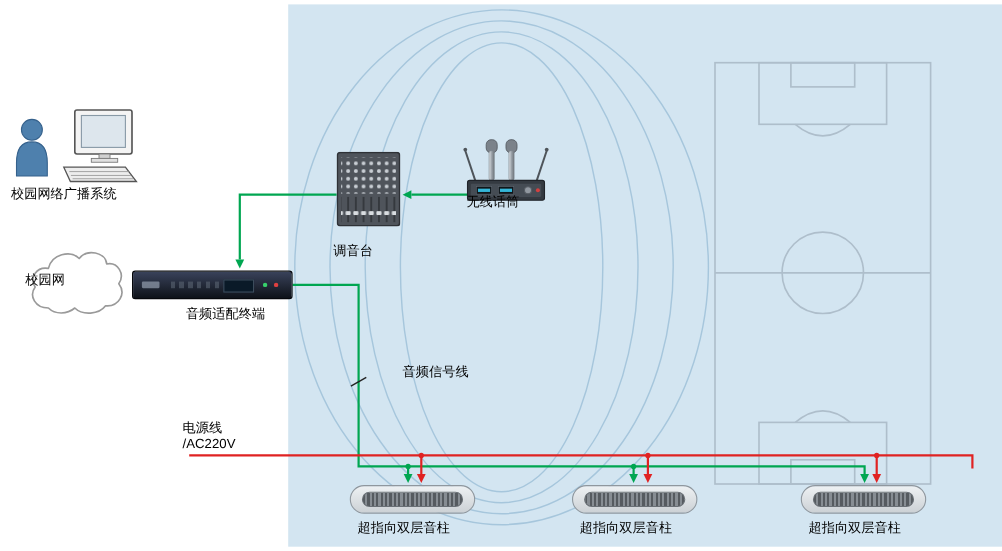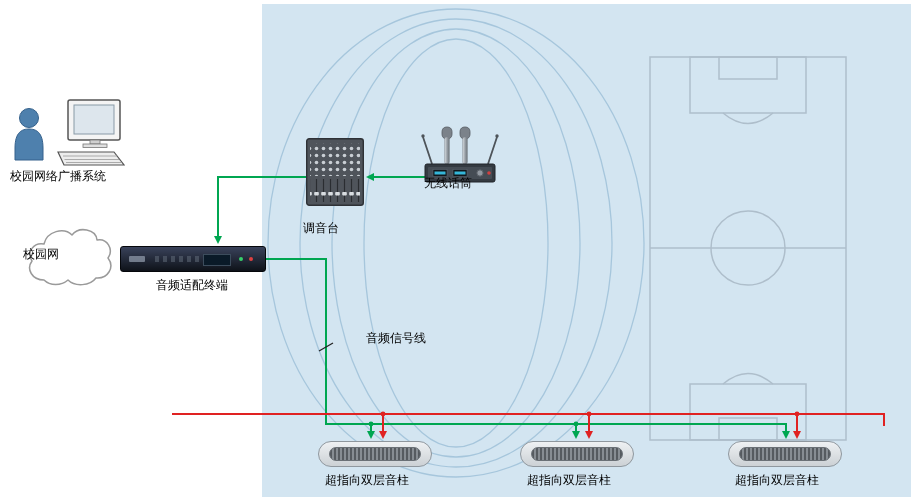--- a/index.html
+++ b/index.html
@@ -110,21 +110,21 @@
   </div>
   <div class="lbl center" style="left:23px;top:247px;width:90px;">校园网</div>
 
   <div class="terminal">
     <div class="t-logo"></div>
     <div class="t-btns"></div>
     <div class="t-screen"></div>
     <div class="t-led1"></div>
     <div class="t-led2"></div>
   </div>
-  <div class="lbl center" style="left:156px;top:278px;width:136px;">音频适配终端</div>
+  <div class="lbl center" style="left:169px;top:278px;width:136px;">音频适配终端</div>
 
   <div class="comp" style="left:306px;top:138px;width:58px;height:68px;">
     <svg viewBox="0 0 58 68" width="58" height="68">
       <defs>
         <pattern id="knobs" width="7" height="7" patternUnits="userSpaceOnUse">
           <circle cx="3.5" cy="3.5" r="1.8" fill="#c9ced4"></circle>
         </pattern>
         <pattern id="faders" width="7" height="23" patternUnits="userSpaceOnUse">
           <rect x="2.9" y="0" width="1.2" height="23" fill="#2a2d31"></rect>
           <rect x="1.2" y="8" width="4.6" height="3.4" rx="0.8" fill="#d9dde1"></rect>
@@ -166,20 +166,24 @@
         <rect x="33" y="45.5" width="14" height="7" fill="#10161a" stroke="#5d656e" stroke-width="0.6"></rect>
         <rect x="34.5" y="47.5" width="11" height="3" fill="#35b6d8"></rect>
         <circle cx="60" cy="49" r="3.2" fill="#9198a0" stroke="#565c63"></circle>
         <circle cx="69" cy="49" r="1.8" fill="#d24040"></circle>
       </g>
     </svg>
   </div>
   <div class="lbl center" style="left:424px;top:176px;width:76px;">无线话筒</div>
 
   <div class="lbl" style="left:336px;top:331px;width:90px;text-align:right;">音频信号线</div>
+  <div class="lbl center" style="left:166px;top:382px;width:86px;">
+    <div>电源线</div>
+    <div>/AC220V</div>
+  </div>
 
   <div class="speaker" style="left:318px;">
     <div class="grille"></div>
   </div>
   <div class="speaker" style="left:520px;">
     <div class="grille"></div>
   </div>
   <div class="speaker" style="left:728px;">
     <div class="grille"></div>
   </div>

